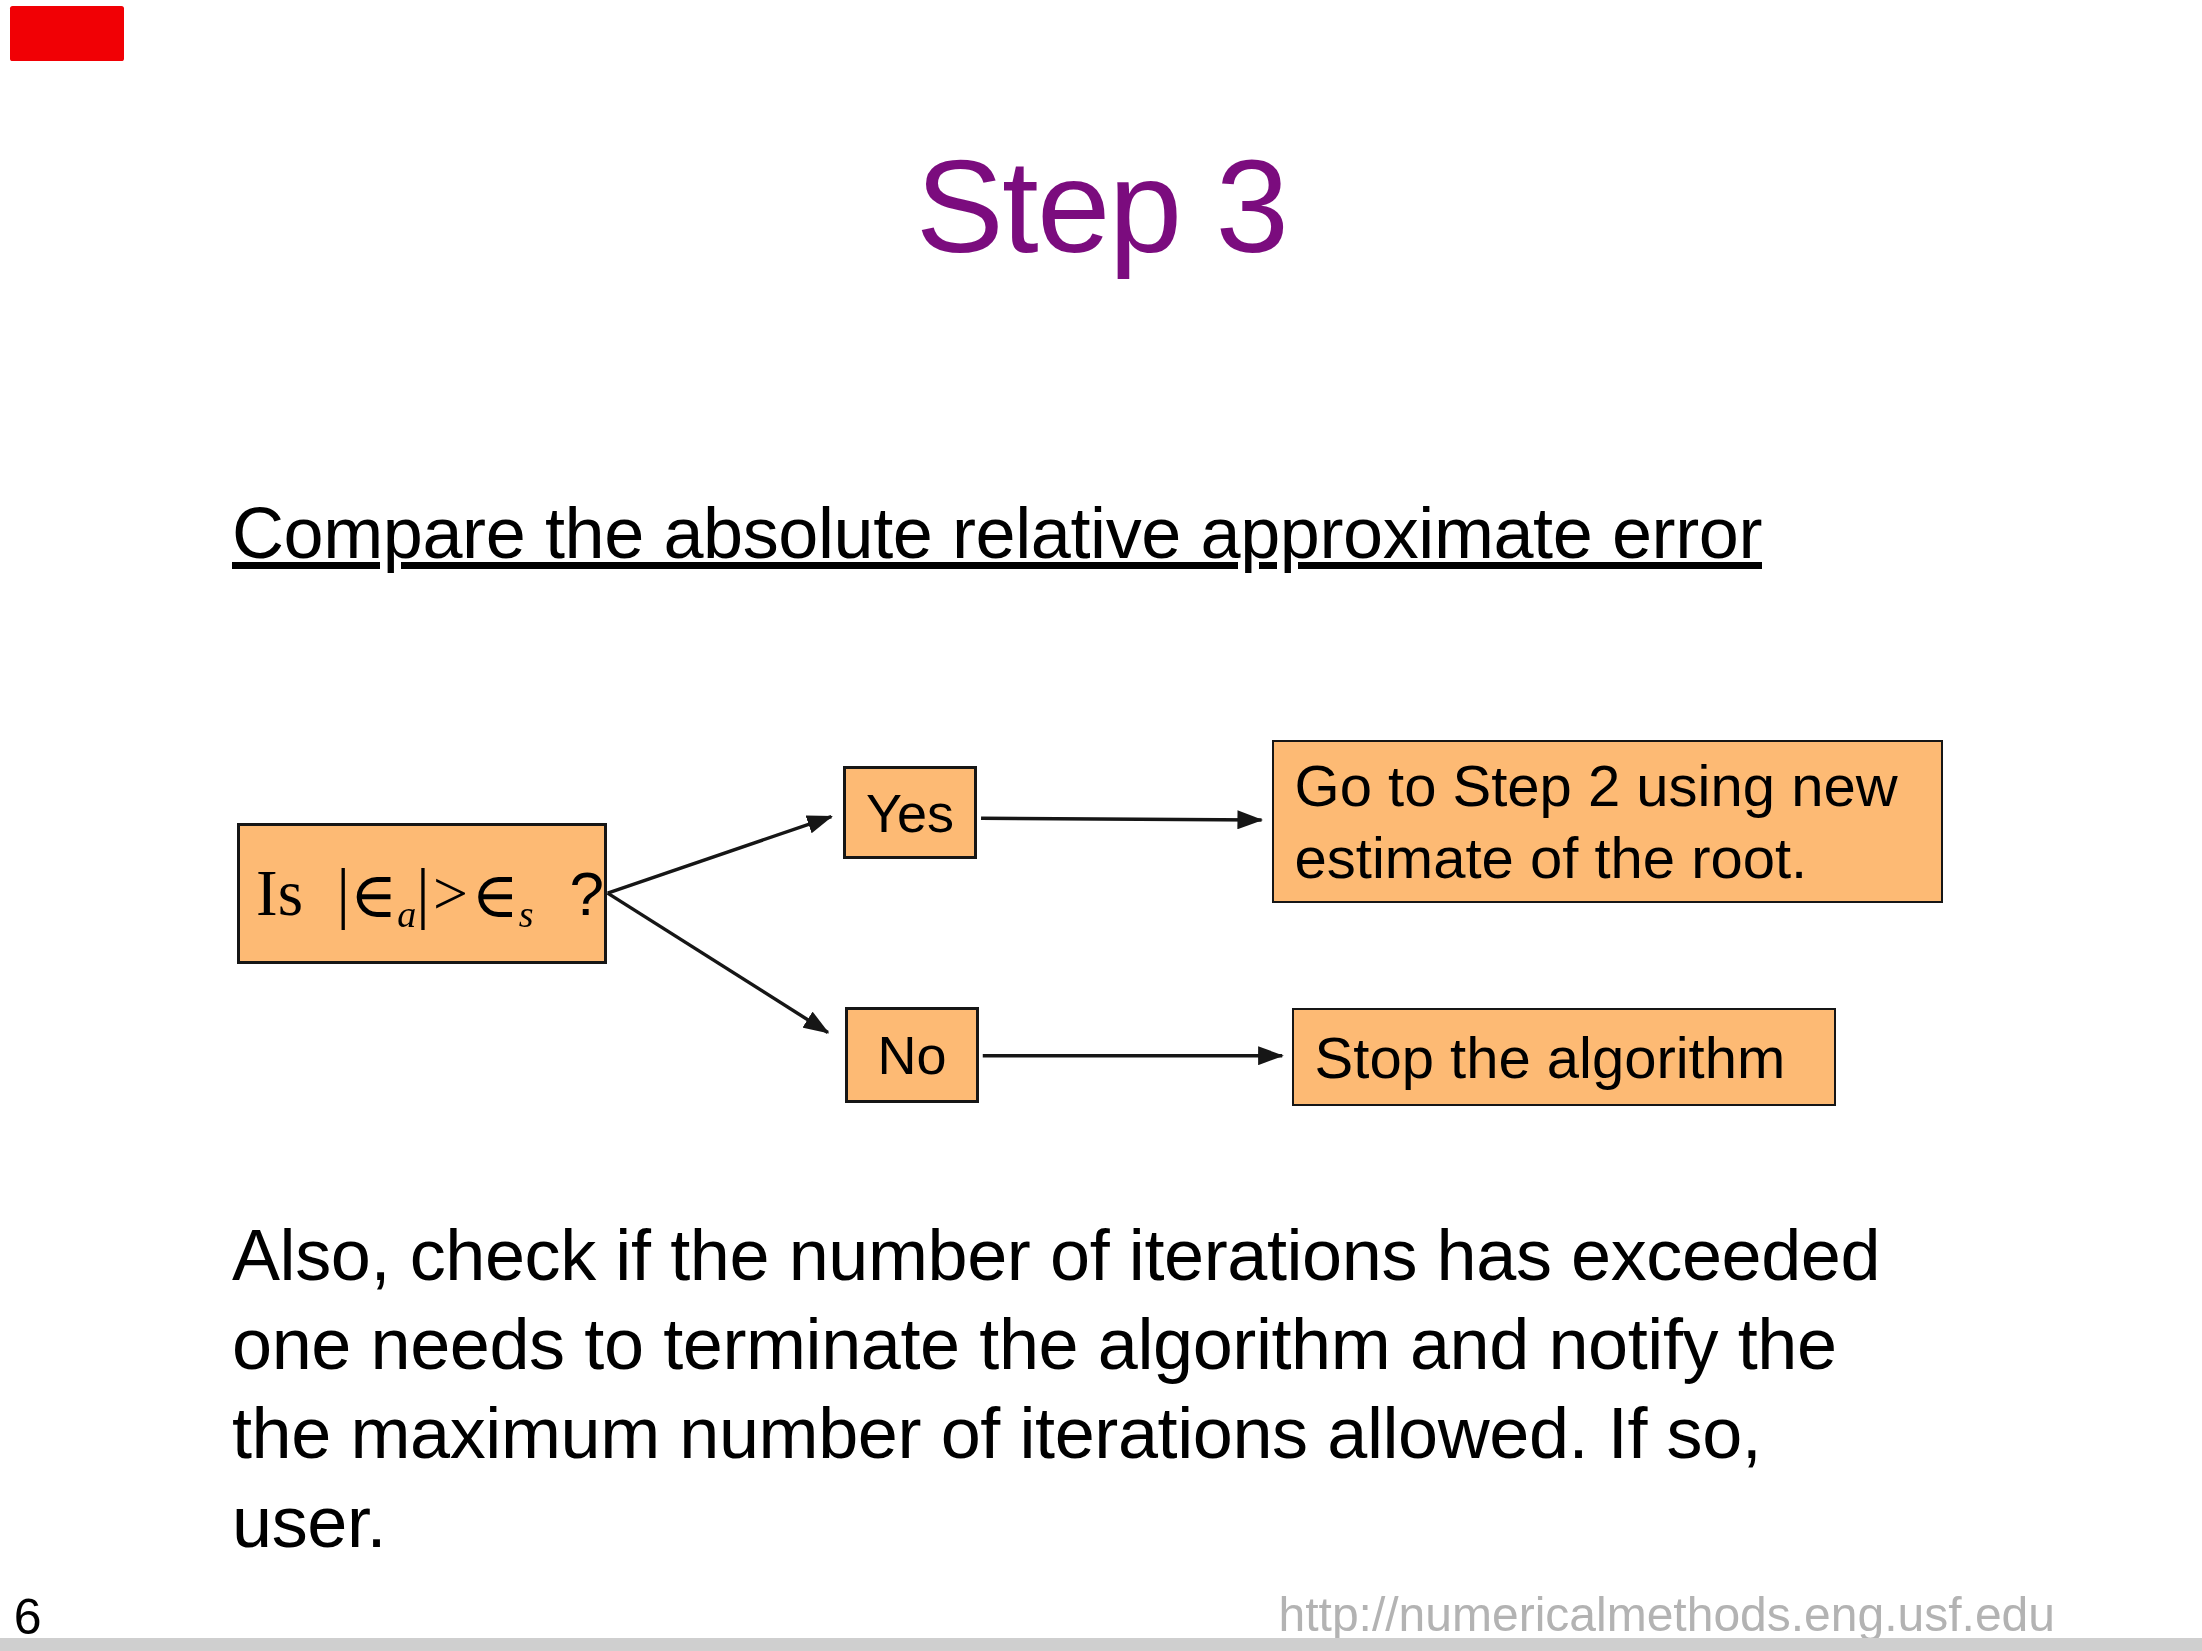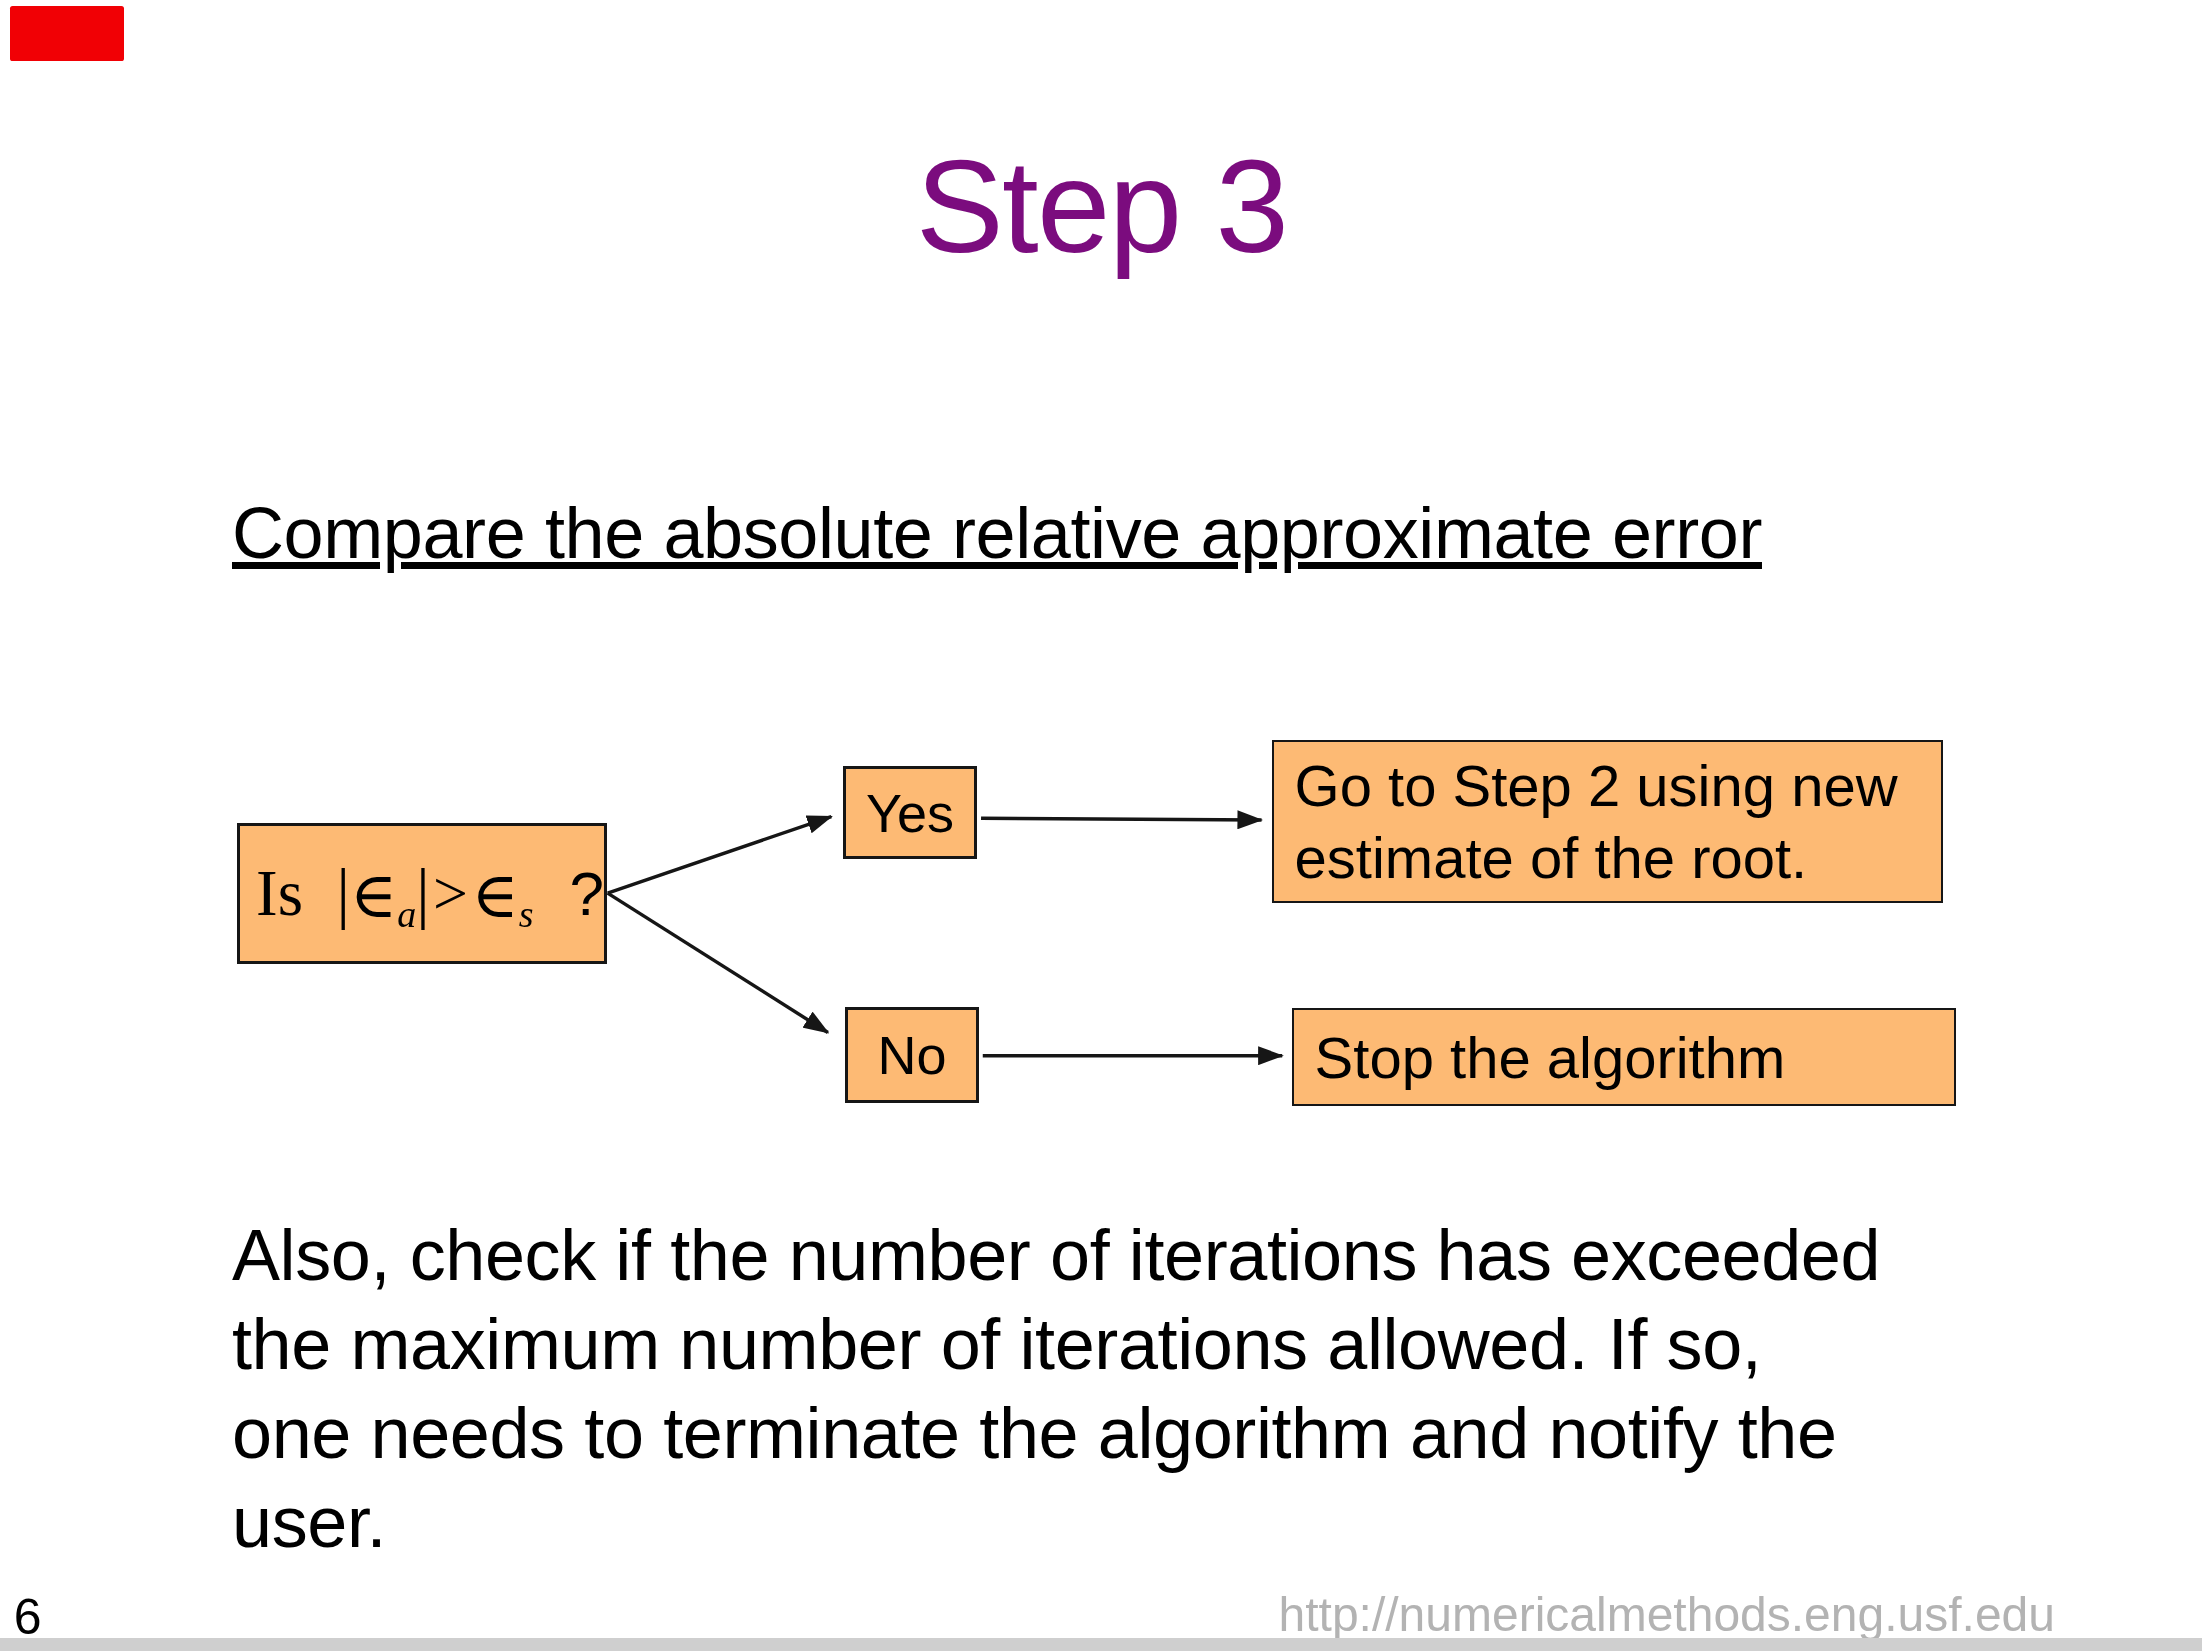--- a/index.html
+++ b/index.html
@@ -49,21 +49,21 @@
   .no-box{
     left:845px;top:1007px;width:134px;height:96px;
     display:flex;align-items:center;justify-content:center;font-size:54px;
   }
   .goto-box{
     left:1272px;top:740px;width:671px;height:163px;border-width:2.6px;
     display:flex;flex-direction:column;justify-content:center;
     padding-left:20.6px;font-size:58px;line-height:72px;
   }
   .stop-box{
-    left:1292px;top:1008px;width:664px;height:98px;border-width:2.6px;
+    left:1292px;top:1008px;width:544px;height:98px;border-width:2.6px;
     display:flex;align-items:center;padding-left:20.6px;font-size:58px;
   }
   .arrows{position:absolute;left:0;top:0;width:2203px;height:1652px;pointer-events:none;}
   .arrows line{stroke:#161616;stroke-width:4;}
   .page-number{position:absolute;left:13.8px;top:1588px;font-size:50px;}
   .footer-url{position:absolute;right:148px;top:1587px;font-size:48px;color:#b3b3b3;}
 </style>
 </head>
 <body>
 
@@ -114,22 +114,22 @@
     <div>Go to Step 2 using new</div>
     <div>estimate of the root.</div>
   </div>
 
   <div class="box stop-box">
     <span>Stop the algorithm</span>
   </div>
 
   <div class="para para-outro">
     <div>Also, check if the number of iterations has exceeded</div>
+    <div>one needs to terminate the algorithm and notify the</div>
     <div>the maximum number of iterations allowed. If so,</div>
-    <div>one needs to terminate the algorithm and notify the</div>
     <div>user.</div>
   </div>
 
   <div class="page-number">6</div>
   <div class="footer-url">http://numericalmethods.eng.usf.edu</div>
 
   <div class="bottom-bar"></div>
 
 </div>
 

